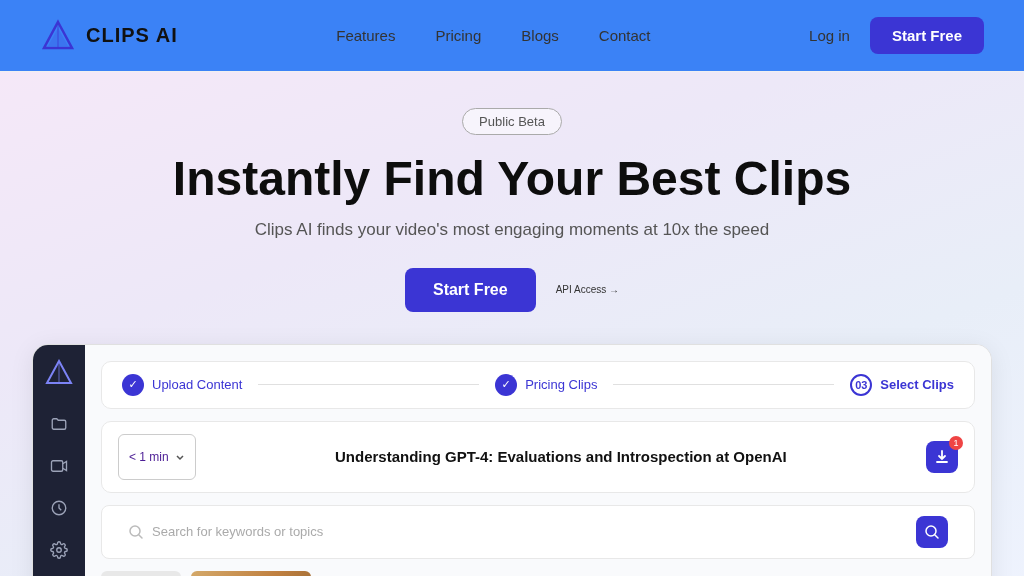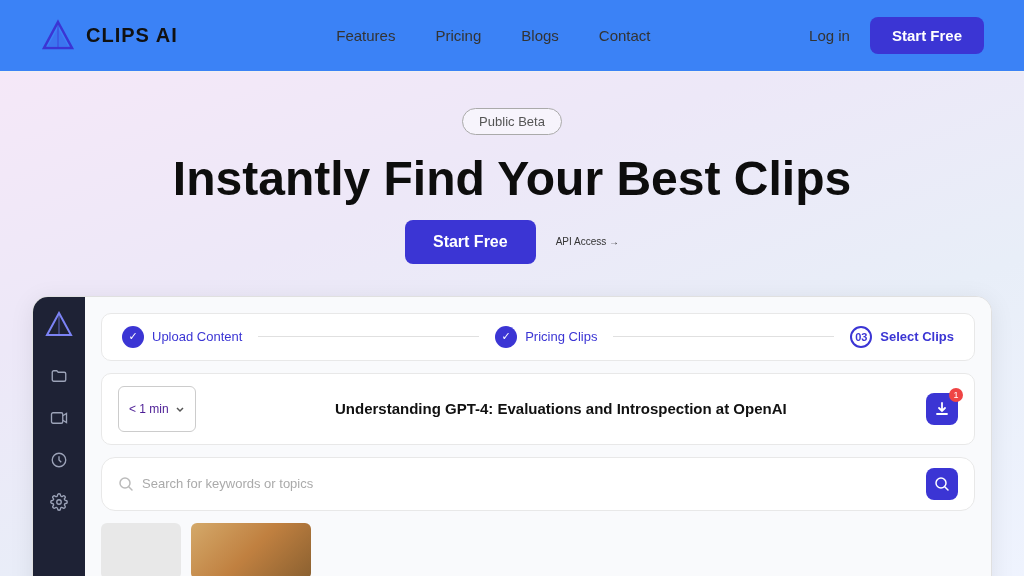--- a/index.html
+++ b/index.html
@@ -282,23 +282,23 @@
       height: 14px;
       font-size: 9px;
       display: flex;
       align-items: center;
       justify-content: center;
     }
 
     
     .search-row {
       background: #fff;
-      border-radius: 14px;
+      border-radius: 8px;
       border: 1px solid #e8e8e8;
-      padding: 10px 16px;
+      padding: 10px 26px;
       display: flex;
       align-items: center;
       justify-content: space-between;
     }
     .search-inner {
       display: flex;
       align-items: center;
       gap: 8px;
       flex: 1;
     }
@@ -360,20 +360,21 @@
   </div>
   <div class="nav-actions">
     <button class="login-btn">Log in</button>
     <button class="start-free-btn-nav">Start Free</button>
   </div>
 </nav>
 
 <div class="hero">
   <div class="badge">Public Beta</div>
   <h1 class="hero-title">Instantly Find Your Best Clips</h1>
+  <p class="hero-sub">Clips AI finds your video's most engaging moments at 10x the speed</p>
   <div class="hero-actions">
     <button class="start-free-btn-hero">Start Free</button>
     <span class="api-link">API Access →</span>
   </div>
 
   <div class="app-preview">
 
     <div class="sidebar">
       <div class="sidebar-logo">
         <svg viewBox="0 0 28 28" fill="none" xmlns="http://www.w3.org/2000/svg">

